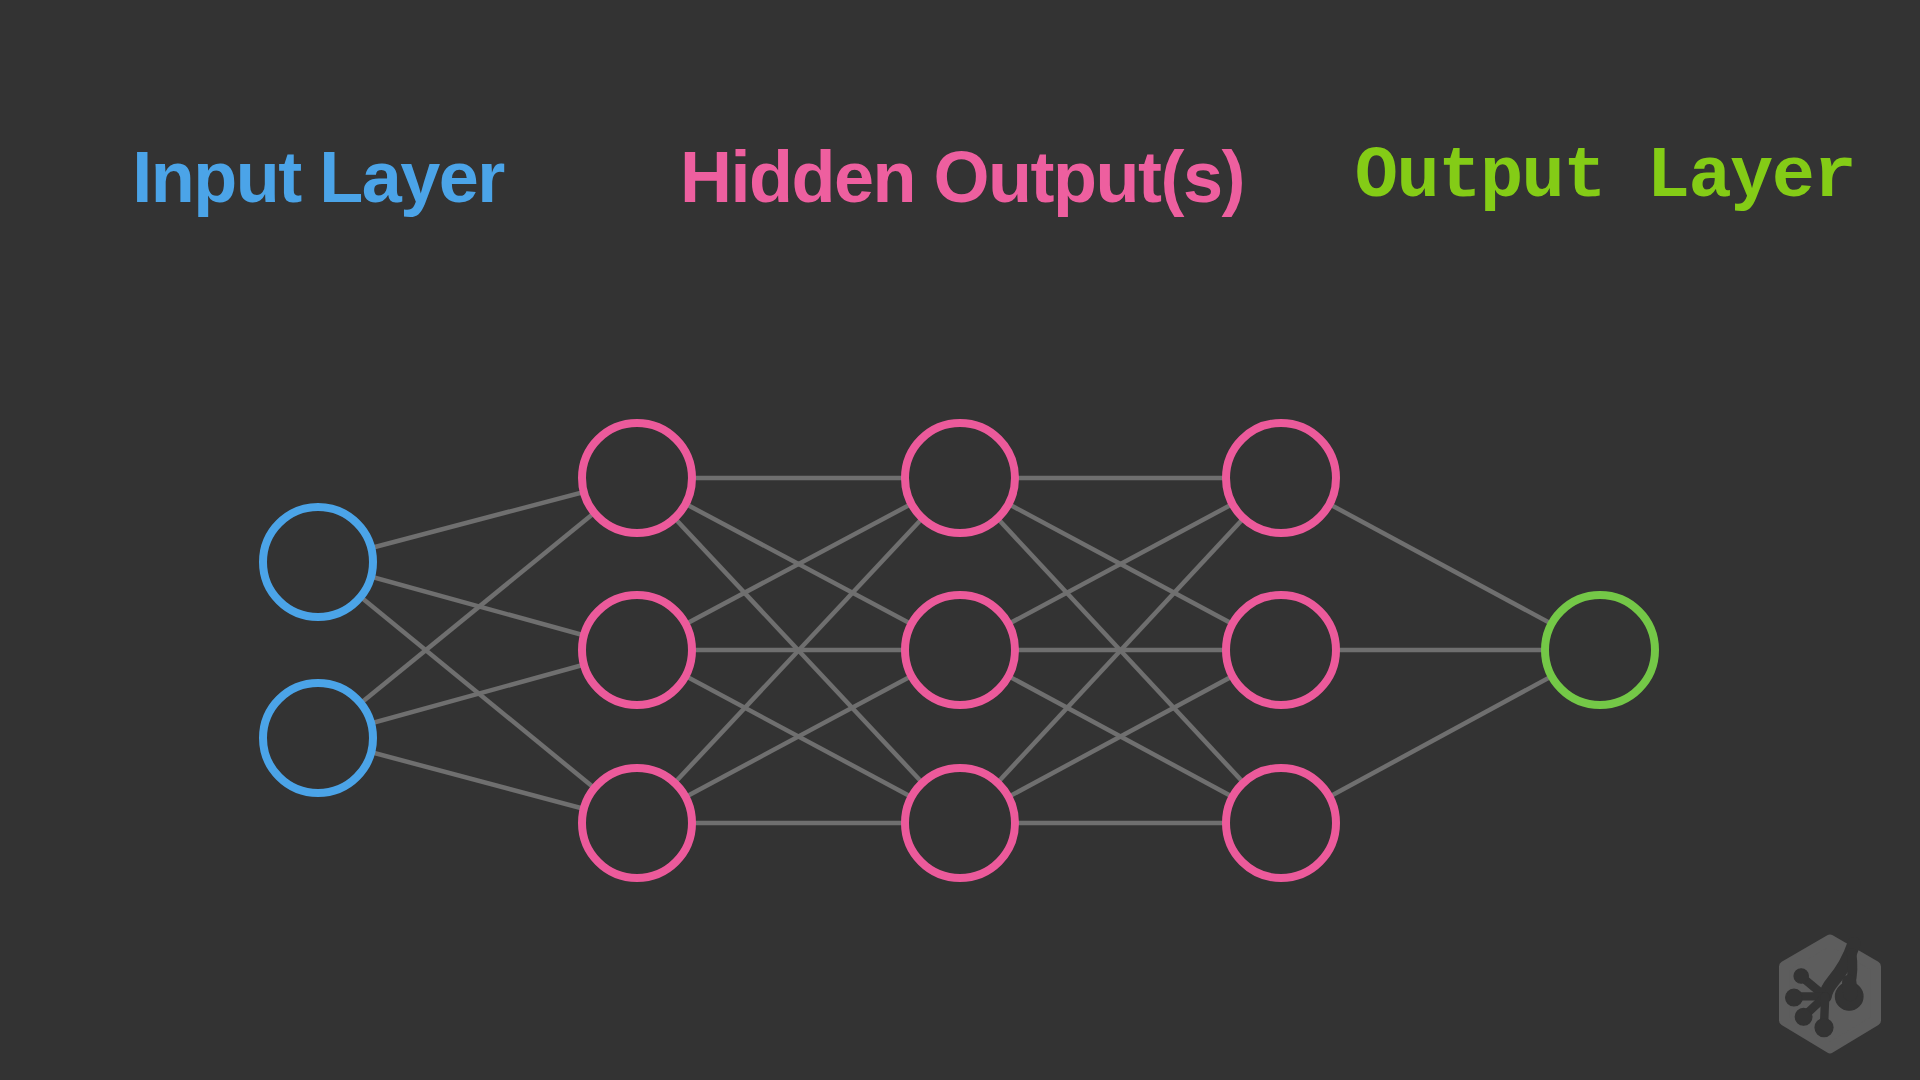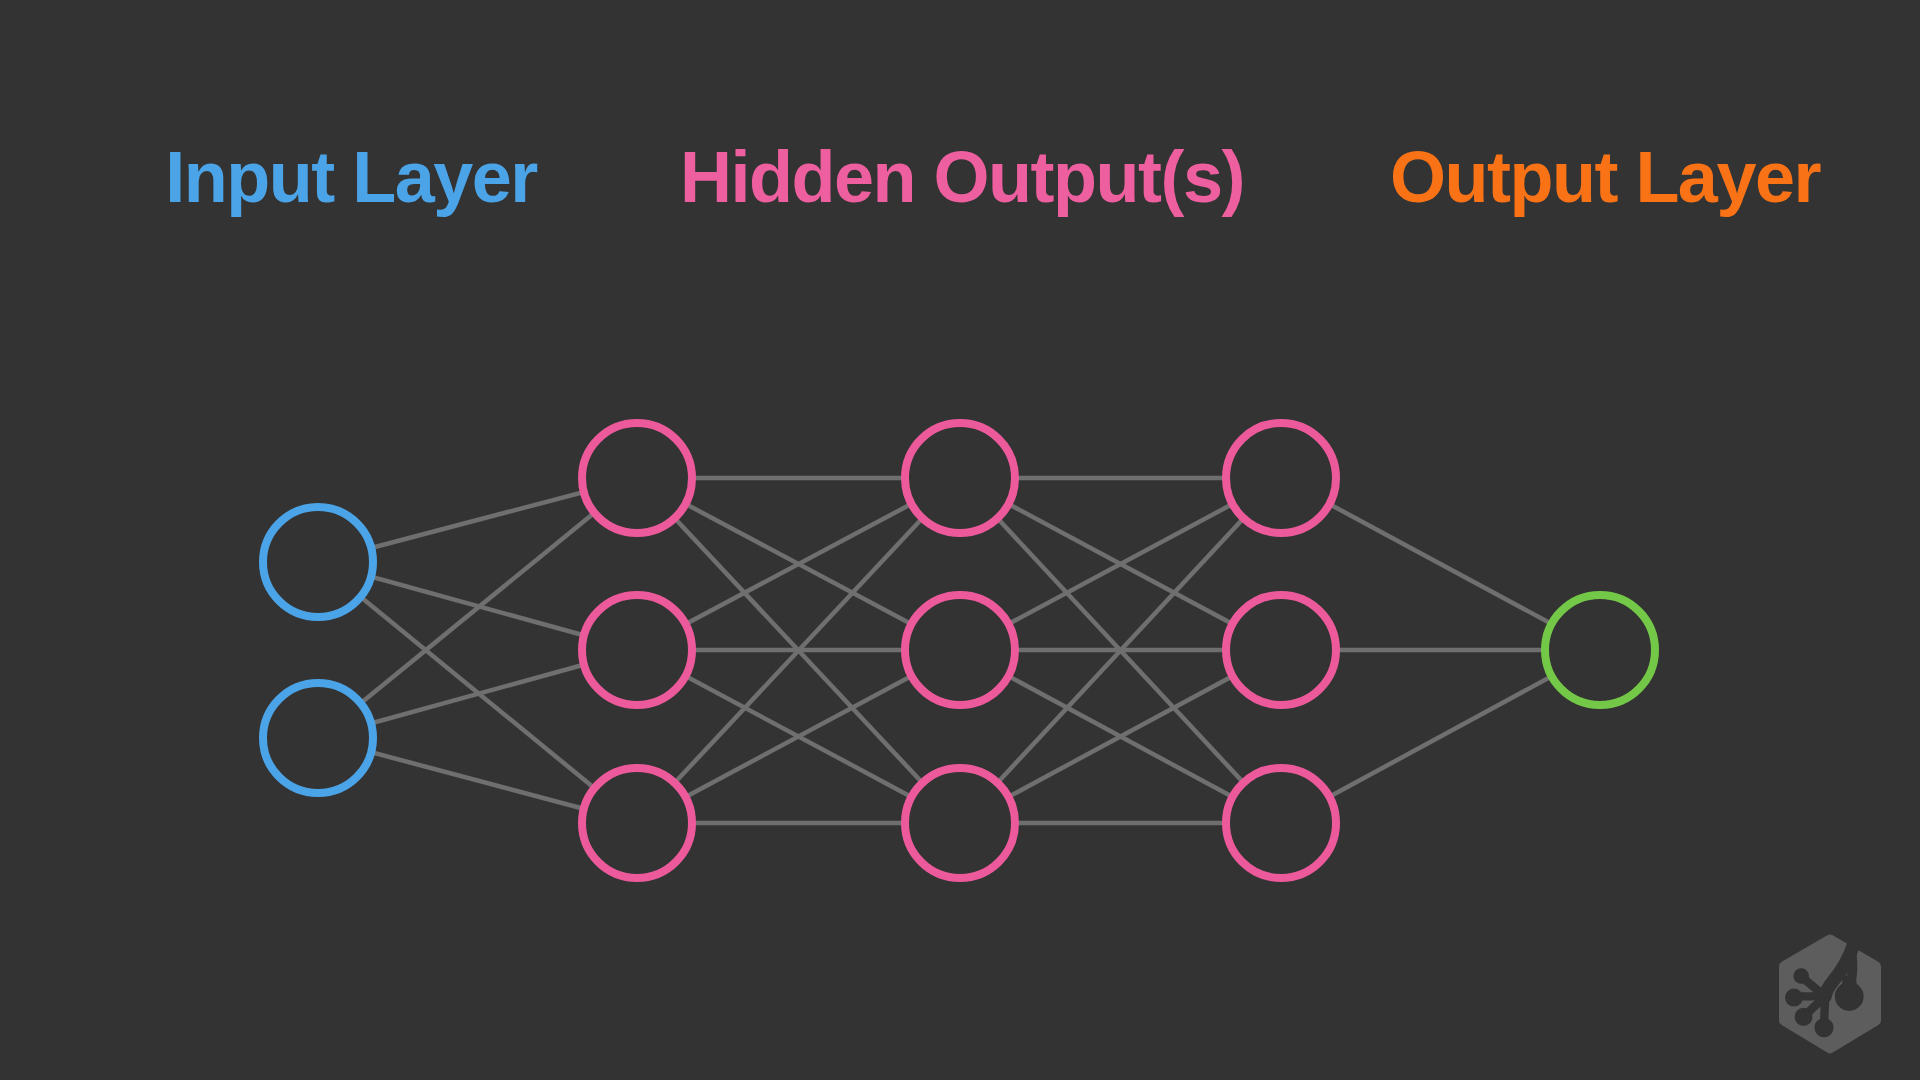--- a/index.html
+++ b/index.html
@@ -85,23 +85,23 @@
       <circle cx="637" cy="823" r="55" fill="#333333" stroke="#ec5a9b" stroke-width="8"></circle>
       <circle cx="960" cy="478" r="55" fill="#333333" stroke="#ec5a9b" stroke-width="8"></circle>
       <circle cx="960" cy="650" r="55" fill="#333333" stroke="#ec5a9b" stroke-width="8"></circle>
       <circle cx="960" cy="823" r="55" fill="#333333" stroke="#ec5a9b" stroke-width="8"></circle>
       <circle cx="1281" cy="478" r="55" fill="#333333" stroke="#ec5a9b" stroke-width="8"></circle>
       <circle cx="1281" cy="650" r="55" fill="#333333" stroke="#ec5a9b" stroke-width="8"></circle>
       <circle cx="1281" cy="823" r="55" fill="#333333" stroke="#ec5a9b" stroke-width="8"></circle>
       <circle cx="1600" cy="650" r="55" fill="#333333" stroke="#74c847" stroke-width="8"></circle>
     </svg>
 
-  <div class="layer-label" id="label-input" style="color: rgb(75, 164, 232); margin-left: 33px;">Input Layer</div>
+  <div class="layer-label" id="label-input" style="color: rgb(75, 164, 232);">Input Layer</div>
   <div class="layer-label" id="label-hidden" style="color: rgb(238, 95, 159);">Hidden Output(s)</div>
-  <div class="layer-label" id="label-output" style="color: #f97316;">Output Layer</div>
+  <div class="layer-label" id="label-output" style="color: #84cc16; font-family: Liberation Mono, monospace;">Output Layer</div>
 
   <svg id="brand-logo" viewBox="0 0 100 100" xmlns="http://www.w3.org/2000/svg">
     <path d="M50 5 L88 27 L88 72 L50 95 L12 72 L12 27 Z" fill="#5d5d5d" stroke="#5d5d5d" stroke-width="9" stroke-linejoin="round"></path>
     <g stroke="#333333" fill="#333333" stroke-linecap="round">
       <path d="M70 8 Q64 26 52 40 Q47 46 46 52" stroke-width="11" fill="none"></path>
       <path d="M46 52 L28 37" stroke-width="7" fill="none"></path>
       <circle cx="26" cy="35" r="6"></circle>
       <path d="M46 52 L22 52" stroke-width="7" fill="none"></path>
       <circle cx="20" cy="53" r="7"></circle>
       <path d="M46 52 L30 67" stroke-width="7" fill="none"></path>

